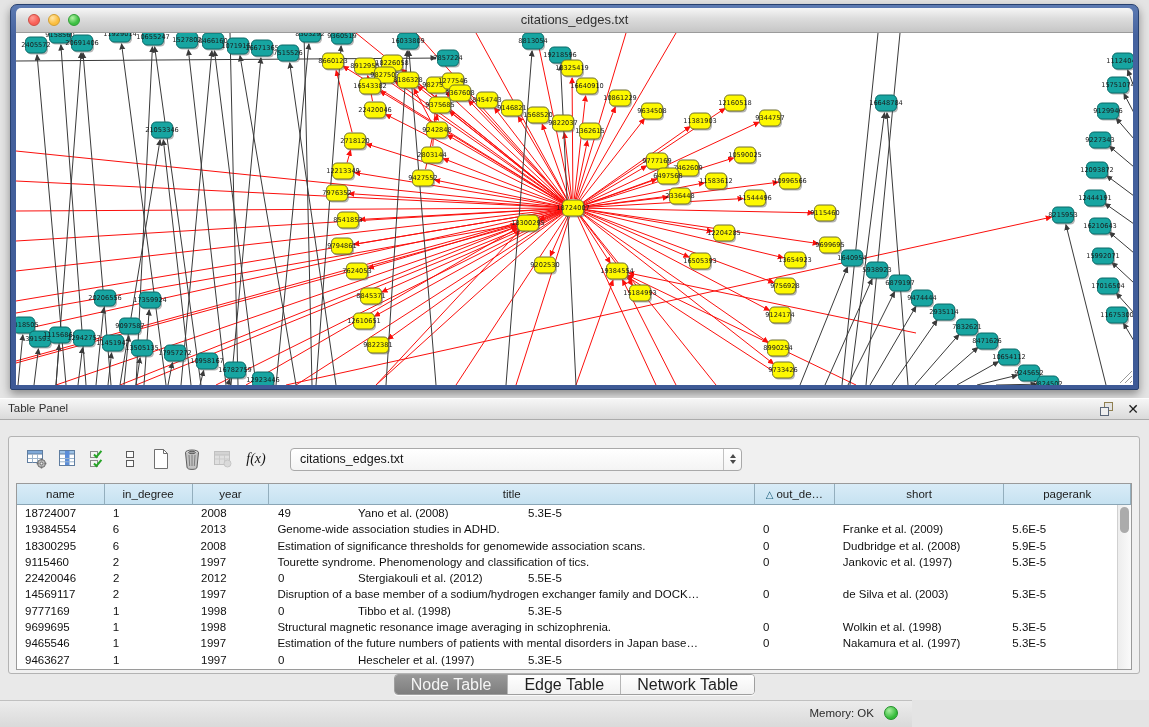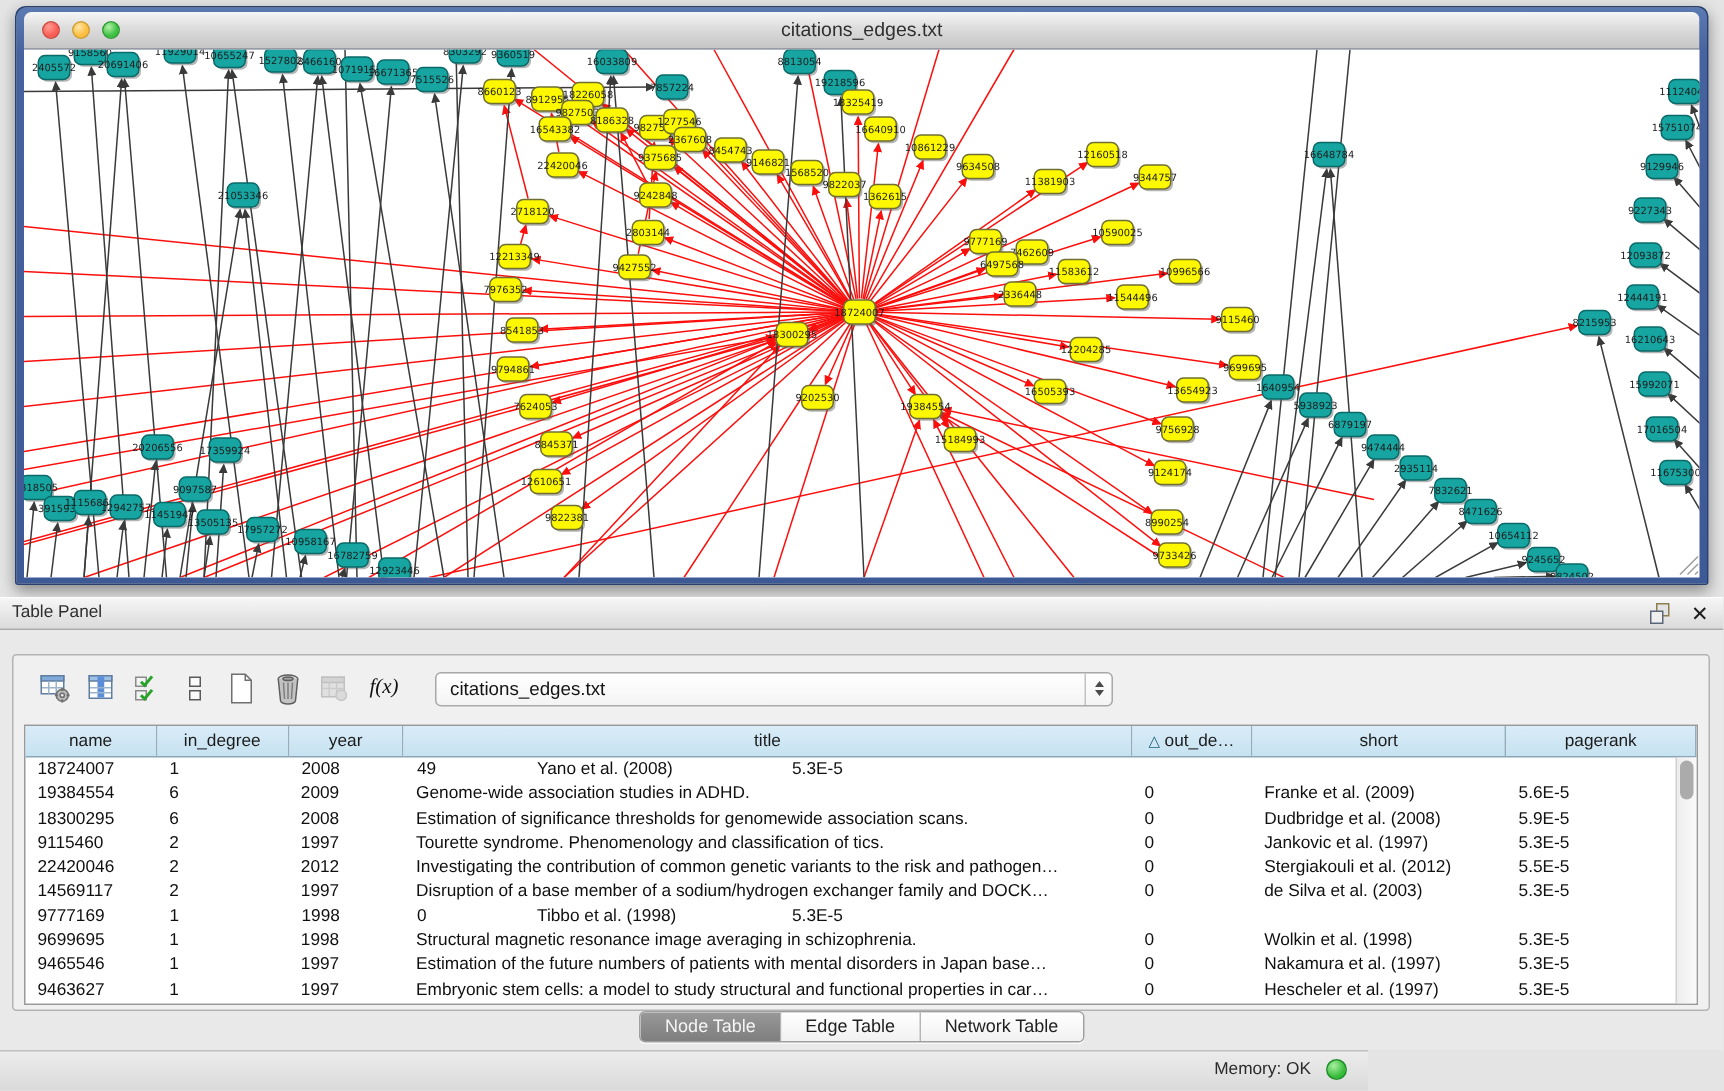--- a/index.html
+++ b/index.html
@@ -86,21 +86,21 @@
   }
   .vscroll{
     position:absolute;top:21px;bottom:0;right:0;width:13px;
     background:linear-gradient(90deg,#ededed,#fafafa);border-left:1px solid #d0d0d0;
   }
   .vthumb{position:absolute;left:2px;top:2px;width:9px;height:26px;border-radius:5px;background:#ababab;}
   
   .tabs-row{position:absolute;left:0;top:276px;width:100%;display:flex;justify-content:center;}
   .seg{display:flex;border:1px solid #9f9f9f;border-radius:4px;overflow:hidden;background:#fff;box-shadow:0 1px 0 rgba(255,255,255,.7);}
   .seg-btn{
-    height:19px;line-height:19px;font-size:12px;color:#1f1f1f;background:linear-gradient(#ffffff,#f1f1f1);
+    height:19px;line-height:19px;font-size:16px;color:#1f1f1f;background:linear-gradient(#ffffff,#f1f1f1);
     border:none;border-right:1px solid #b5b5b5;padding:0 16px;cursor:default;
   }
   .seg-btn:last-child{border-right:none;}
   .seg-btn.sel{background:linear-gradient(#989898,#7e7e7e);color:#f5f5f5;}
   
   .status-bar{
     position:absolute;left:0;top:700px;width:912px;height:27px;
     background:linear-gradient(#ececec,#d9d9d9);border-top:1px solid #c0c0c0;
   }
   .mem{position:absolute;right:38px;top:6px;font-size:11.5px;color:#2b2b2b;}
@@ -947,21 +947,21 @@
             <div class="td" style="width: 88px;">18724007</div>
             <div class="td" style="width: 88px;">1</div>
             <div class="td" style="width: 77px;">2008</div>
             <div class="td" style="width: 80px;">49</div>
             <div class="td" style="width: 170px;">Yano et al. (2008)</div>
             <div class="td" style="width: 127px;">5.3E-5</div>
           </div>
           <div class="grid-row">
             <div class="td" style="width: 88px;">19384554</div>
             <div class="td" style="width: 88px;">6</div>
-            <div class="td" style="width: 77px;">2009</div>
+            <div class="td" style="width: 77px;">2013</div>
             <div class="td" style="width: 487px;">Genome-wide association studies in ADHD.</div>
             <div class="td" style="width: 80px;">0</div>
             <div class="td" style="width: 170px;">Franke et al. (2009)</div>
             <div class="td" style="width: 127px;">5.6E-5</div>
           </div>
           <div class="grid-row">
             <div class="td" style="width: 88px;">18300295</div>
             <div class="td" style="width: 88px;">6</div>
             <div class="td" style="width: 77px;">2008</div>
             <div class="td" style="width: 487px;">Estimation of significance thresholds for genomewide association scans.</div>
@@ -975,21 +975,20 @@
             <div class="td" style="width: 77px;">1997</div>
             <div class="td" style="width: 487px;">Tourette syndrome. Phenomenology and classification of tics.</div>
             <div class="td" style="width: 80px;">0</div>
             <div class="td" style="width: 170px;">Jankovic et al. (1997)</div>
             <div class="td" style="width: 127px;">5.3E-5</div>
           </div>
           <div class="grid-row">
             <div class="td" style="width: 88px;">22420046</div>
             <div class="td" style="width: 88px;">2</div>
             <div class="td" style="width: 77px;">2012</div>
-            <div class="td" style="width: 487px;">Investigating the contribution of common genetic variants to the risk and pathogen…</div>
             <div class="td" style="width: 80px;">0</div>
             <div class="td" style="width: 170px;">Stergiakouli et al. (2012)</div>
             <div class="td" style="width: 127px;">5.5E-5</div>
           </div>
           <div class="grid-row">
             <div class="td" style="width: 88px;">14569117</div>
             <div class="td" style="width: 88px;">2</div>
             <div class="td" style="width: 77px;">1997</div>
             <div class="td" style="width: 487px;">Disruption of a base member of a sodium/hydrogen exchanger family and DOCK…</div>
             <div class="td" style="width: 80px;">0</div>
@@ -1019,21 +1018,20 @@
             <div class="td" style="width: 77px;">1997</div>
             <div class="td" style="width: 487px;">Estimation of the future numbers of patients with mental disorders in Japan base…</div>
             <div class="td" style="width: 80px;">0</div>
             <div class="td" style="width: 170px;">Nakamura et al. (1997)</div>
             <div class="td" style="width: 127px;">5.3E-5</div>
           </div>
           <div class="grid-row">
             <div class="td" style="width: 88px;">9463627</div>
             <div class="td" style="width: 88px;">1</div>
             <div class="td" style="width: 77px;">1997</div>
-            <div class="td" style="width: 487px;">Embryonic stem cells: a model to study structural and functional properties in car…</div>
             <div class="td" style="width: 80px;">0</div>
             <div class="td" style="width: 170px;">Hescheler et al. (1997)</div>
             <div class="td" style="width: 127px;">5.3E-5</div>
           </div>
         </div>
       <div class="vscroll">
         <div class="vthumb"></div>
       </div>
     </div>
   </div>

